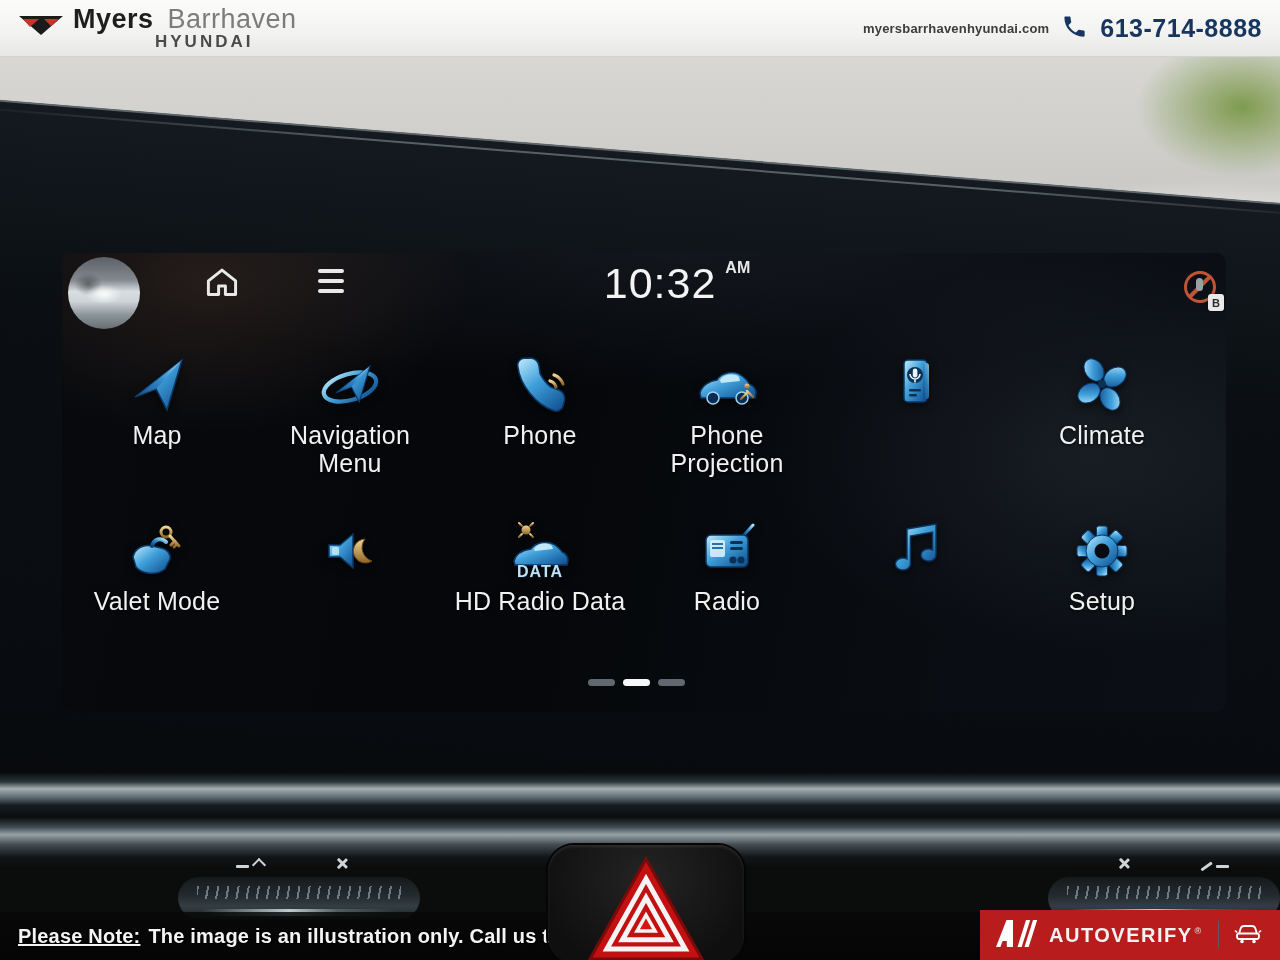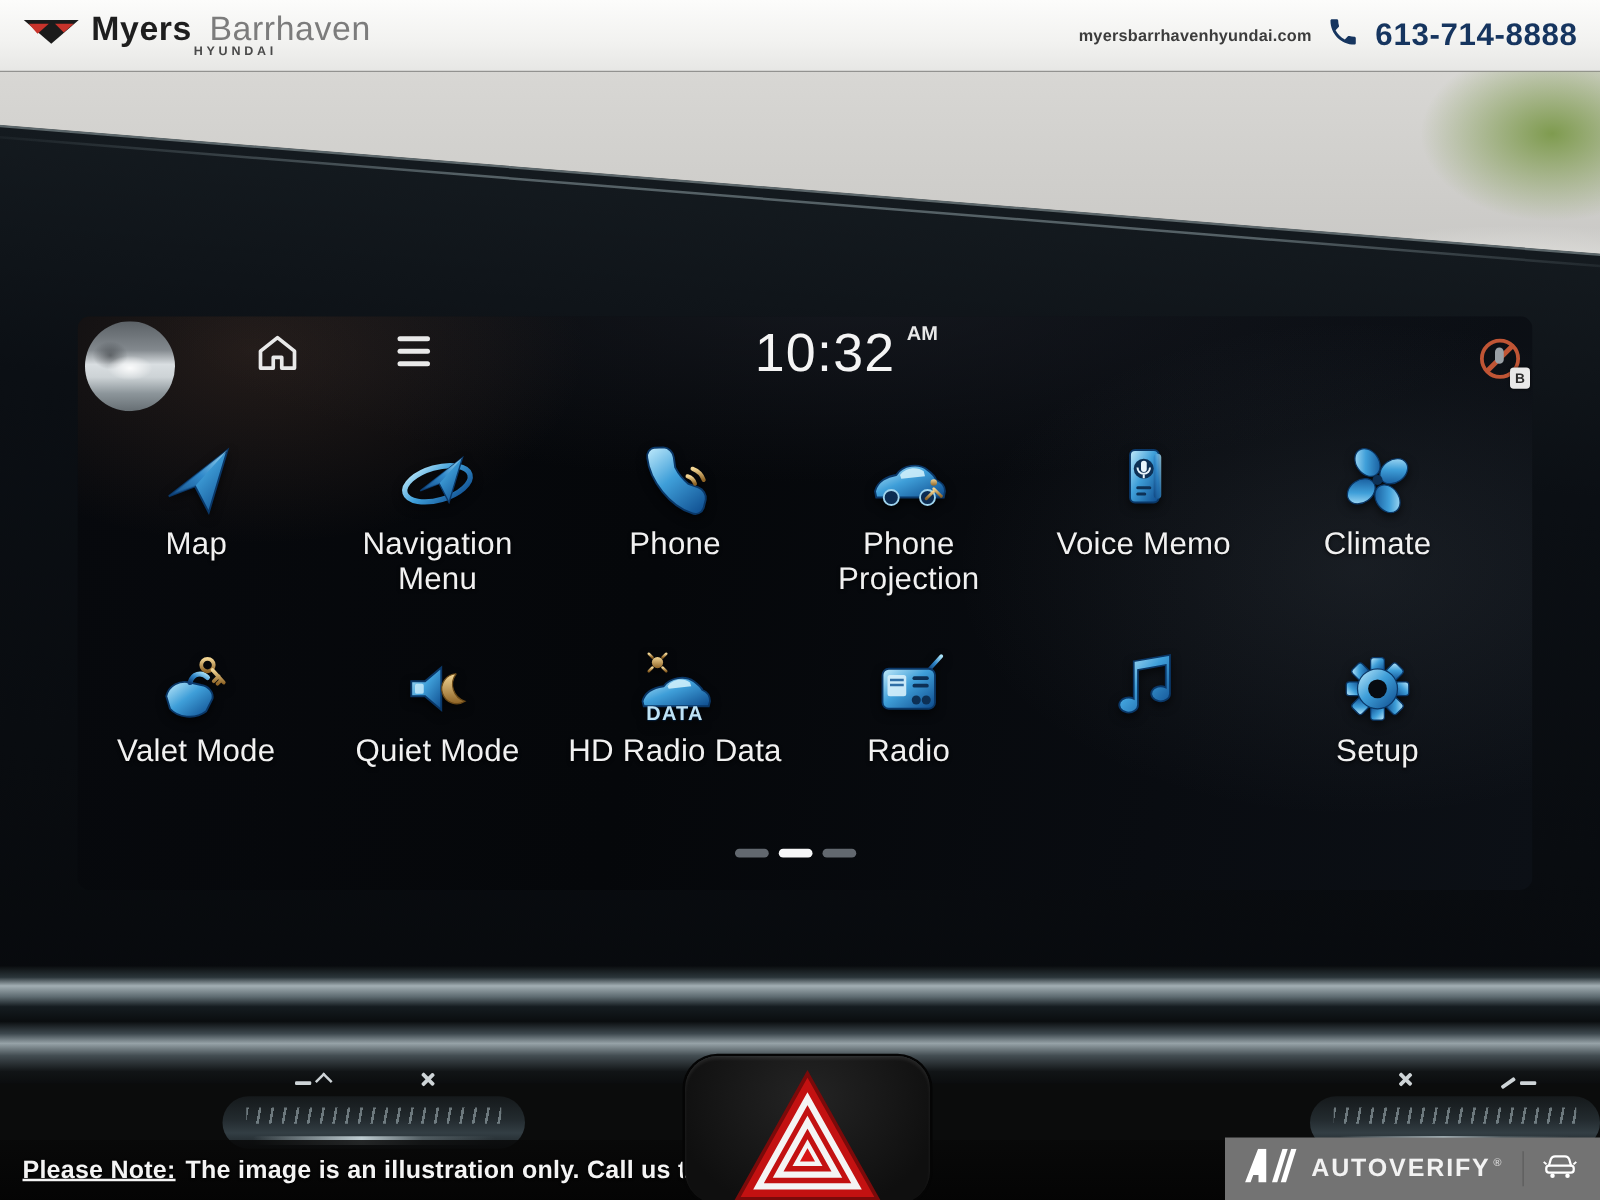--- a/index.html
+++ b/index.html
@@ -10,21 +10,21 @@
   
   .top-bar { position:absolute; left:0; top:0; width:1280px; height:57px; z-index:40;
     background:linear-gradient(180deg,#fcfcfb 0%,#f2f2f0 60%,#e7e7e5 100%);
     border-bottom:1px solid #d2d2d0; display:flex; align-items:center;
     justify-content:space-between; padding:0 18px; }
   .logo-group { display:flex; align-items:center; gap:9px; }
   .dealer-names { line-height:1.05; }
   .name-line { font-size:27px; letter-spacing:.5px; }
   .nm-bold { font-weight:800; color:#1e1e1e;margin-top:29px; }
   .nm-light { font-weight:300; color:#7c7c7c; margin-left:6px; }
-  .nm-sub { font-size:10px; font-weight:700; letter-spacing:3px; color:#4a4a4a; padding-left:82px; }
+  .nm-sub { font-size:17px; font-weight:700; letter-spacing:3px; color:#4a4a4a; padding-left:82px; }
   .contact-group { display:flex; align-items:center; gap:12px; }
   .website { font-size:13px; font-weight:700; color:#3c3c3c; letter-spacing:.2px; }
   .phone-number { font-size:25px; font-weight:800; color:#16355f; letter-spacing:.5px; }
 
   
   .photo { position:absolute; left:0; top:57px; width:1280px; height:903px; overflow:hidden; background:#0a0a0a; }
   .bg-top { position:absolute; left:0; top:0; width:1280px; height:200px;
     background:
       radial-gradient(150px 100px at 97% 25%, rgba(122,152,72,.95), rgba(122,152,72,0) 70%),
       radial-gradient(300px 70px at 95% 88%, rgba(243,242,238,.95), rgba(243,242,238,0) 75%),
@@ -116,21 +116,21 @@
   .hazard svg { margin-top:8px; }
 
   
   .note-band { position:absolute; left:0; top:855px; width:1280px; height:48px; z-index:9;
     background:linear-gradient(180deg, rgba(8,8,8,.84), rgba(4,4,4,.96));
     display:flex; align-items:center; padding-left:18px; }
   .note-text { font-size:20px; color:#f4f4f4; font-weight:600; text-shadow:0 1px 2px #000; letter-spacing:.2px; }
   .note-label { font-weight:800; text-decoration:underline; margin-right:8px; }
 
   .av-panel { position:absolute; right:0; top:853px; width:300px; height:50px; z-index:11;
-    background:#737373; display:flex; align-items:center; gap:11px; padding-left:16px; }
+    background:#b91c1c; display:flex; align-items:center; gap:11px; padding-left:16px; }
   .av-text { font-size:20px; font-weight:800; color:#f2f2f2; letter-spacing:1.5px; }
   .av-reg { font-size:9px; color:#cfcfcf; vertical-align:super; margin-left:2px; }
   .av-divider { width:1px; height:28px; background:#5c5c5c; margin:0 4px; }
 </style>
 </head>
 <body>
 
 <div class="page">
 
   <svg width="0" height="0" style="position:absolute" aria-hidden="true">
@@ -272,21 +272,20 @@
             <rect x="21" y="7" width="23" height="42" rx="4" fill="url(#gB)" stroke="#0a3767" stroke-width="1.5"></rect>
             <rect x="40" y="10" width="6" height="36" rx="3" fill="url(#gB2)" opacity=".8"></rect>
             <circle cx="32" cy="22" r="8" fill="#0d3055"></circle>
             <rect x="29.8" y="15.5" width="4.6" height="9" rx="2.3" fill="#e9f5fc"></rect>
             <path d="M27 21 a5 5 0 0 0 10 0" stroke="#e9f5fc" stroke-width="1.6" fill="none"></path>
             <line x1="32" y1="26.5" x2="32" y2="29.5" stroke="#e9f5fc" stroke-width="1.6"></line>
             <rect x="26" y="36" width="12" height="2.4" rx="1.2" fill="#0d3055"></rect>
             <rect x="26" y="41" width="8" height="2.4" rx="1.2" fill="#0d3055"></rect>
           </svg>
         </div>
-        <div class="app-label">Voice Memo</div>
       </div>
 
       <div class="app-cell r1 c5">
         <div class="app-icon">
           <svg width="64" height="64" viewBox="0 0 64 64">
             <g fill="url(#gB)" stroke="#0a3767" stroke-width="1">
               <ellipse cx="24" cy="17" rx="9" ry="12" transform="rotate(-35 24 17)"></ellipse>
               <ellipse cx="45" cy="24" rx="9" ry="12" transform="rotate(55 45 24)"></ellipse>
               <ellipse cx="40" cy="46" rx="9" ry="12" transform="rotate(145 40 46)"></ellipse>
               <ellipse cx="19" cy="40" rx="9" ry="12" transform="rotate(235 19 40)"></ellipse>
@@ -310,21 +309,20 @@
       </div>
 
       <div class="app-cell r2 c1">
         <div class="app-icon">
           <svg width="64" height="64" viewBox="0 0 64 64">
             <path d="M11 26 h11 l13 -11 v34 l-13 -11 h-11 z" fill="url(#gB)" stroke="#0a3767" stroke-width="1.5"></path>
             <rect x="14" y="28" width="7" height="8" rx="1.5" fill="#cdeefb" opacity=".8"></rect>
             <path d="M47 20 a12 12 0 1 0 7 22 a14 14 0 0 1 -7 -22" fill="url(#gG)" stroke="#6b4a18" stroke-width="1"></path>
           </svg>
         </div>
-        <div class="app-label">Quiet Mode</div>
       </div>
 
       <div class="app-cell r2 c2">
         <div class="app-icon">
           <svg width="64" height="64" viewBox="0 0 64 64">
             <g stroke="url(#gG)" stroke-width="2" stroke-linecap="round">
               <line x1="18" y1="1" x2="18" y2="5"></line>
                 <line x1="18" y1="17" x2="18" y2="21"></line>
               <line x1="8" y1="11" x2="12" y2="11"></line>
                 <line x1="24" y1="11" x2="28" y2="11"></line>

